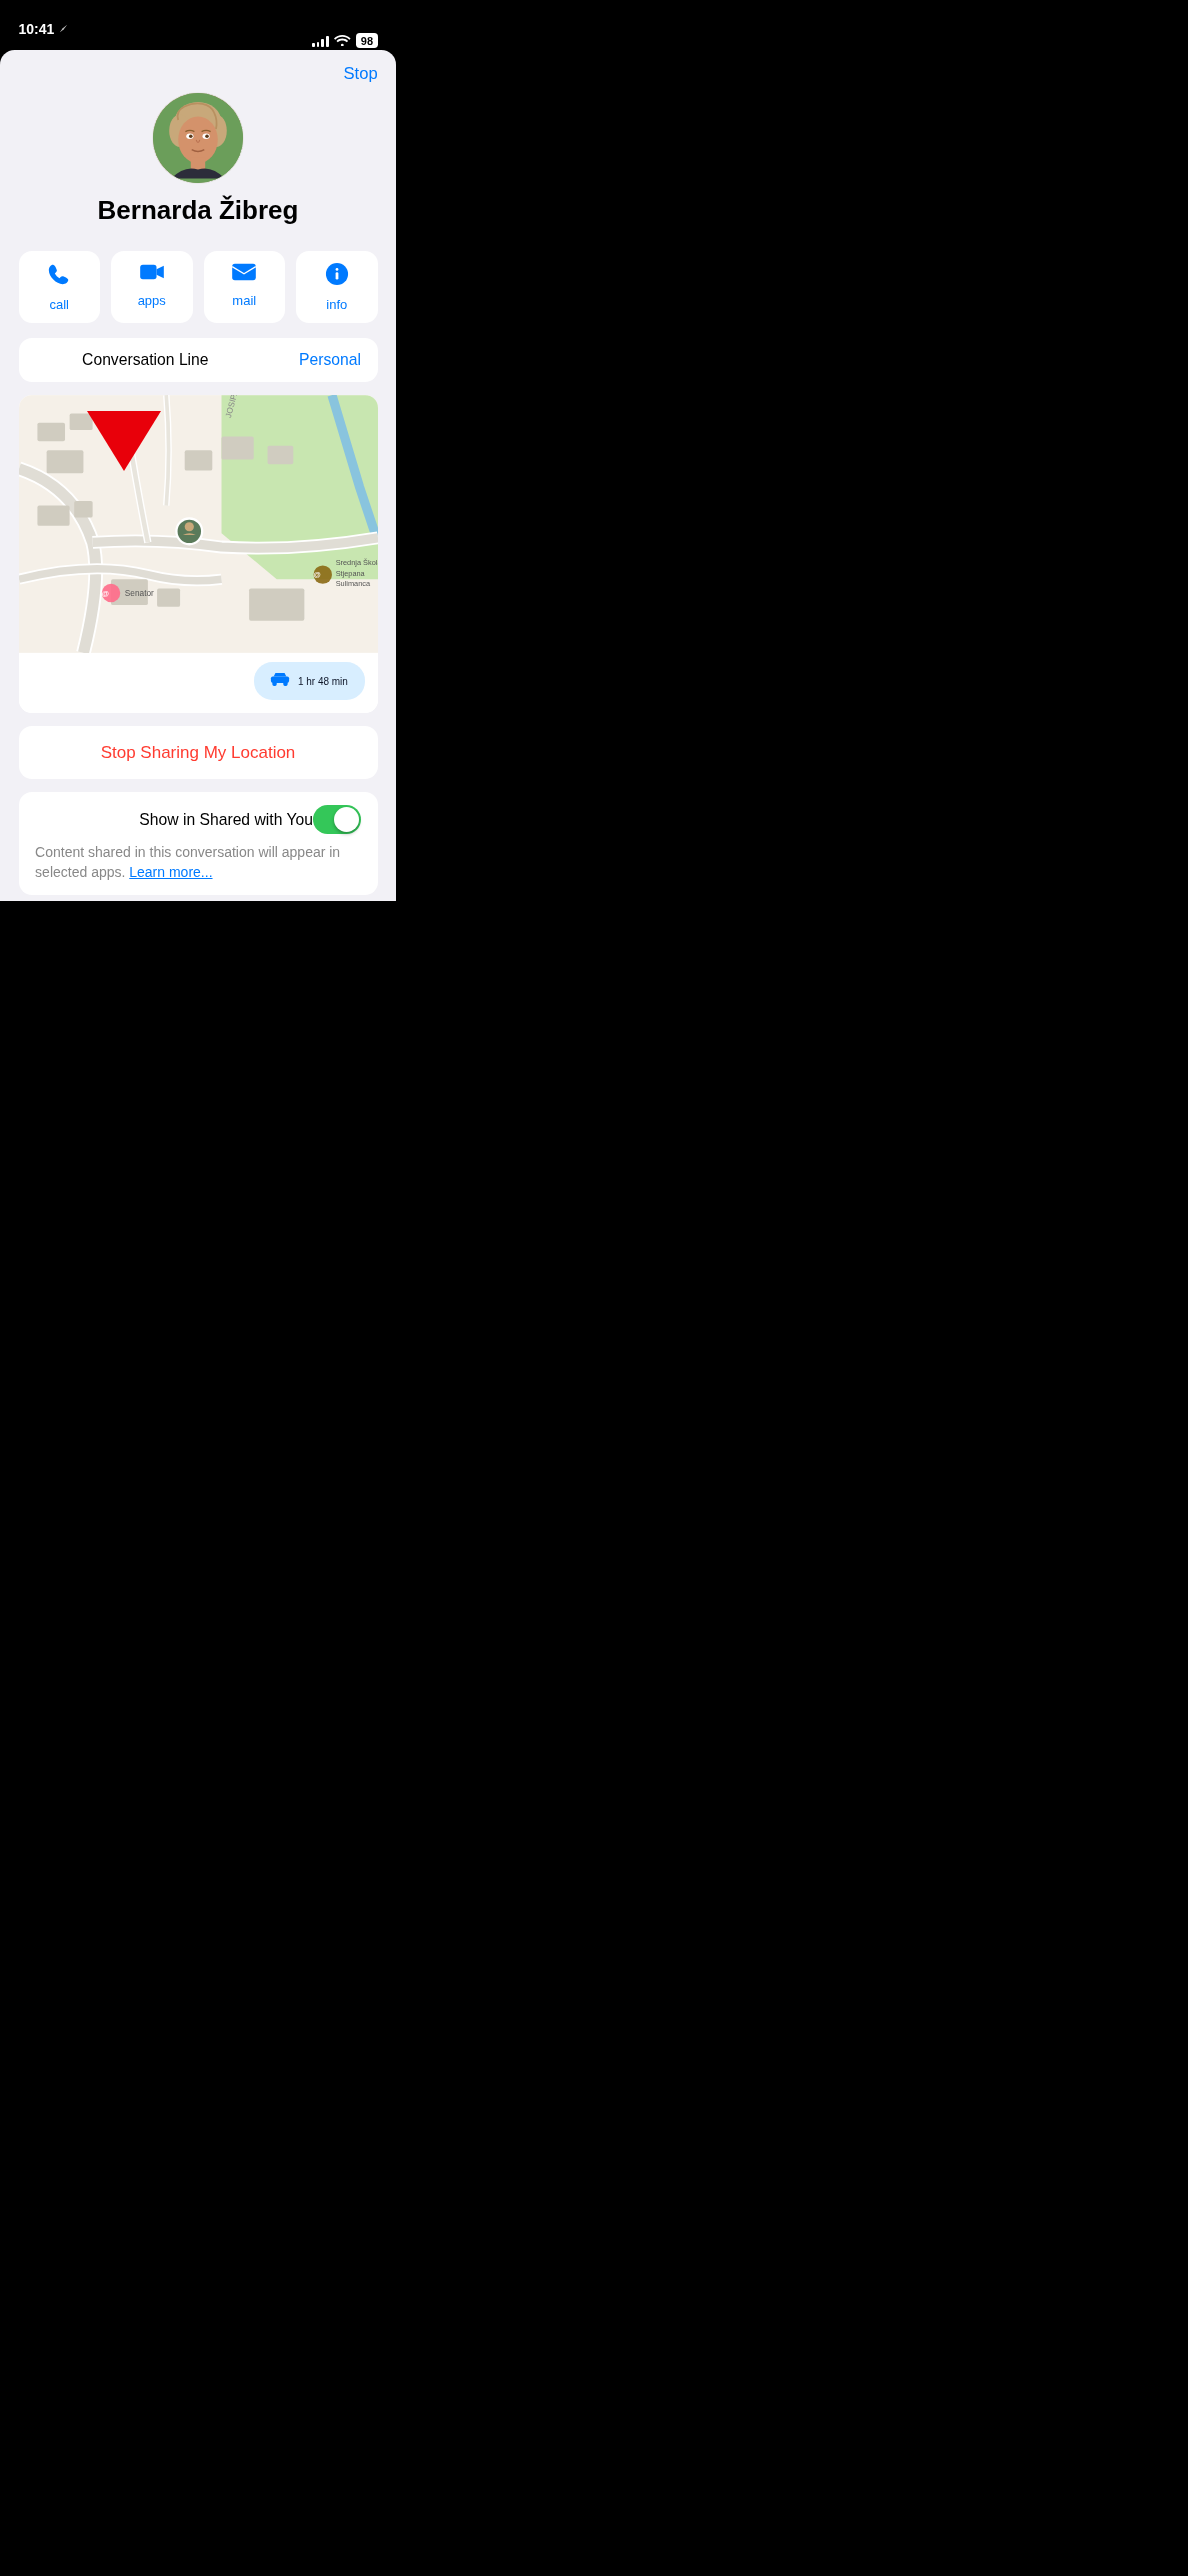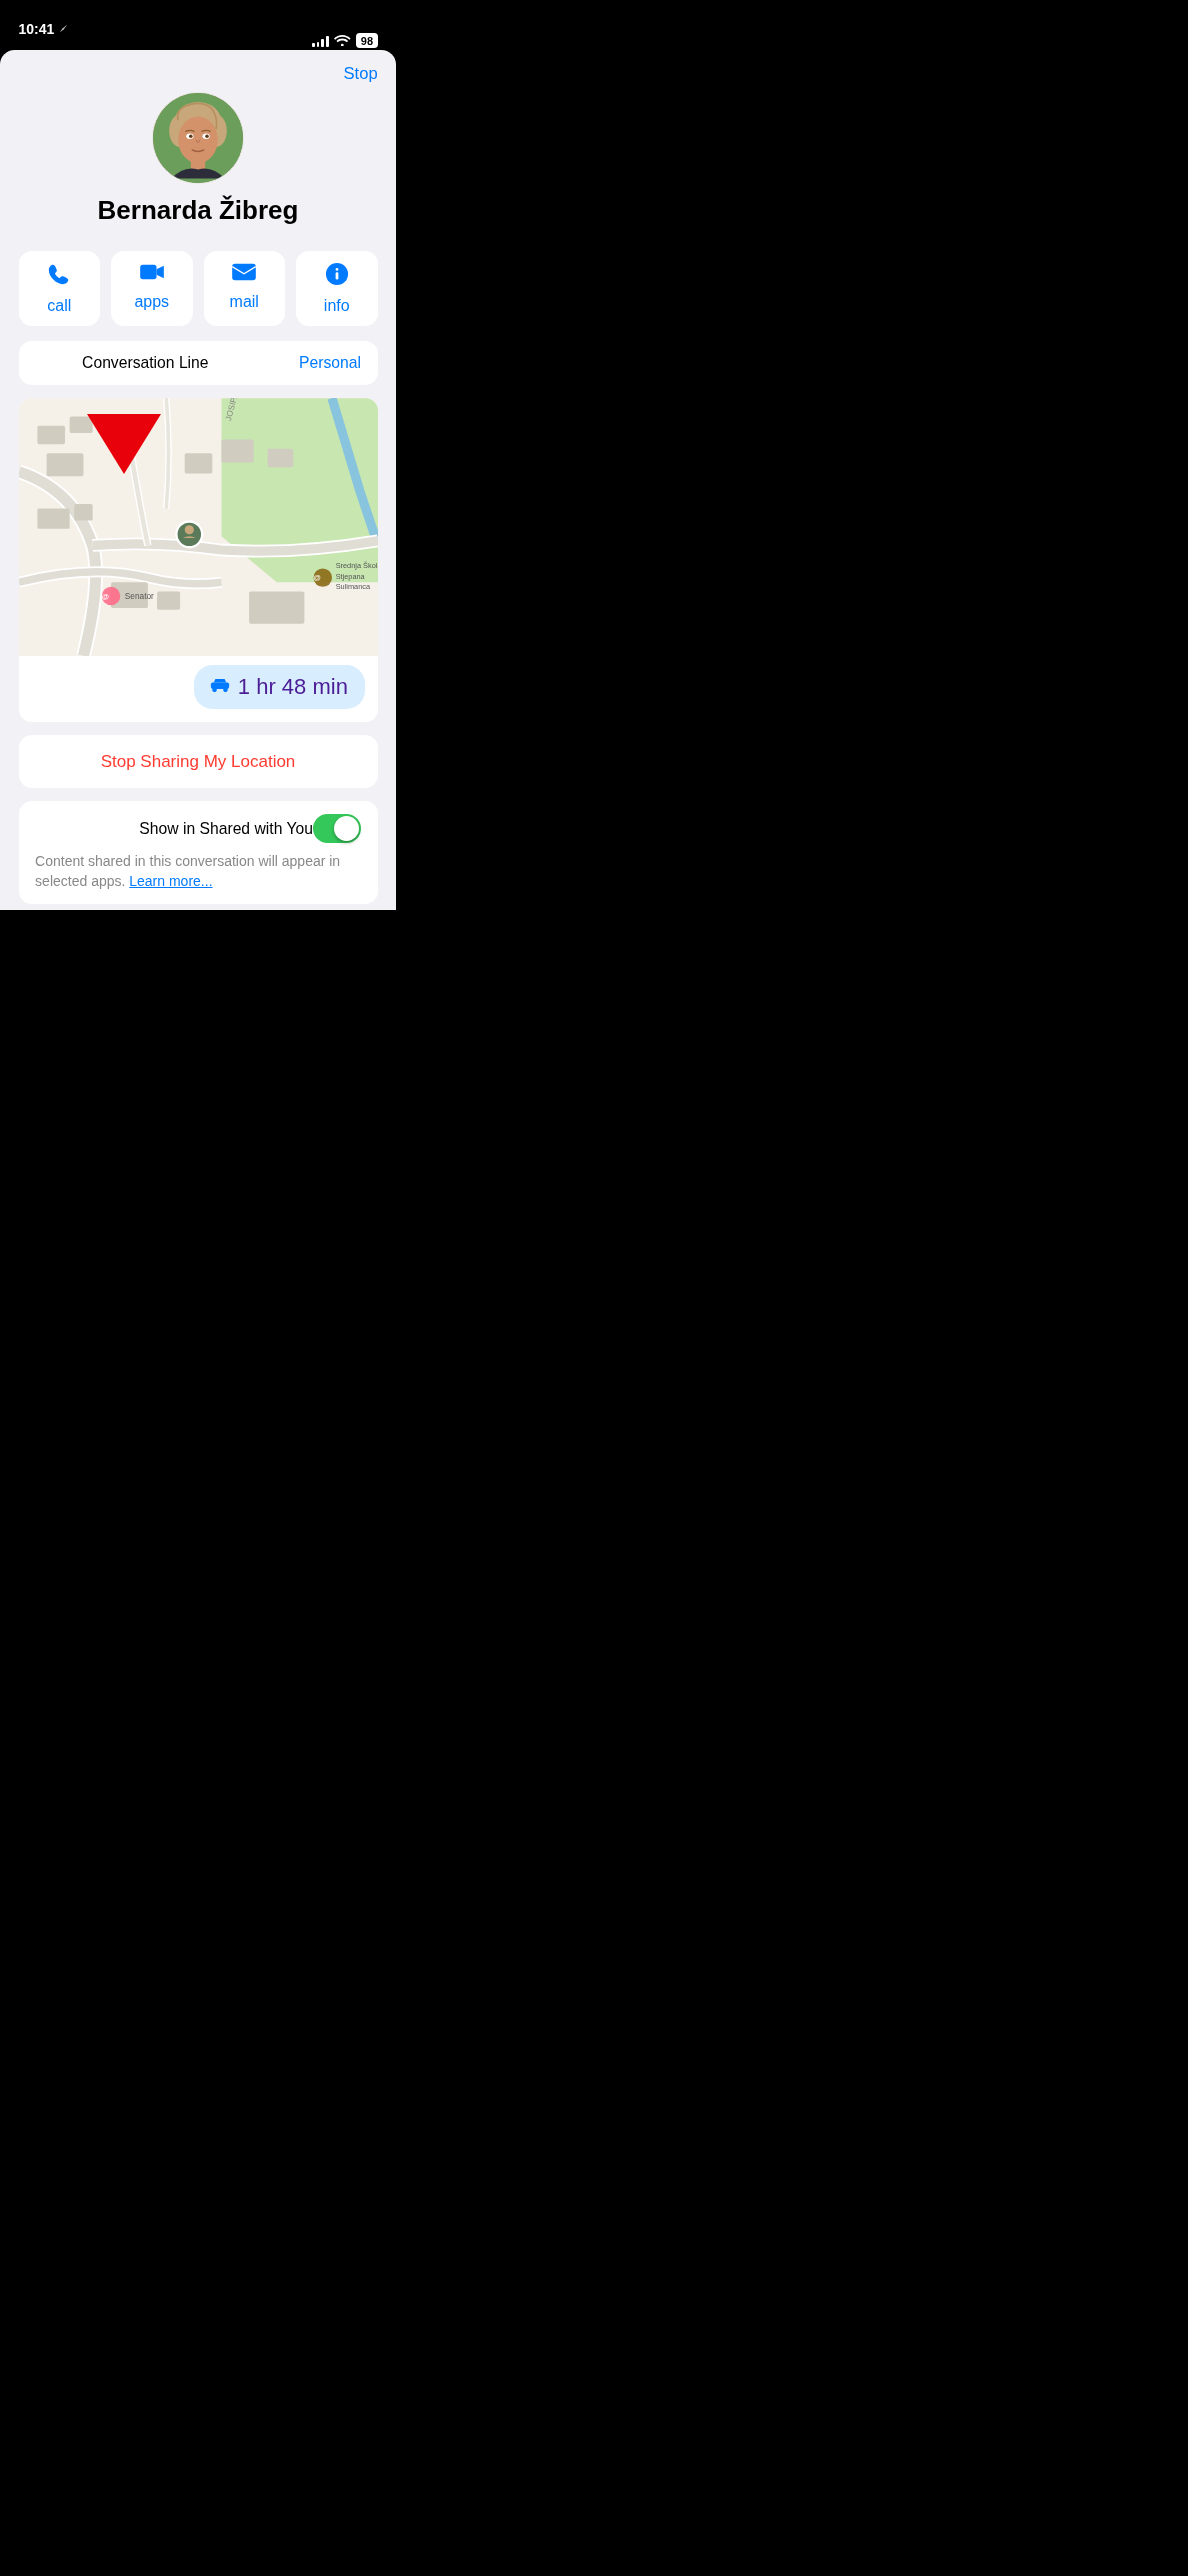--- a/index.html
+++ b/index.html
@@ -157,21 +157,21 @@
       cursor: pointer;
       gap: 5.5px;
     }
 
     .action-btn .btn-icon {
       font-size: 20px;
       color: #007AFF;
     }
 
     .action-btn .btn-label {
-      font-size: 16px;
+      font-size: 13px;
       color: #007AFF;
       font-weight: 400;
     }
 
     
     .conversation-row {
       width: calc(100% - 37px);
       background: #fff;
       border-radius: 13px;
       padding: 13px 16.6px;
@@ -269,22 +269,22 @@
       align-items: center;
       gap: 7.4px;
     }
 
     .eta-car-icon {
       font-size: 16.6px;
       color: #007AFF;
     }
 
     .eta-text {
-      font-size: 22px;
-      color: #4c1d95;
+      font-size: 10px;
+      color: #0f172a;
       font-weight: 500;
     }
 
     
     .stop-sharing-row {
       width: calc(100% - 37px);
       background: #fff;
       border-radius: 13px;
       padding: 16.6px 16.6px;
       margin: 0 18.4px 13px;

